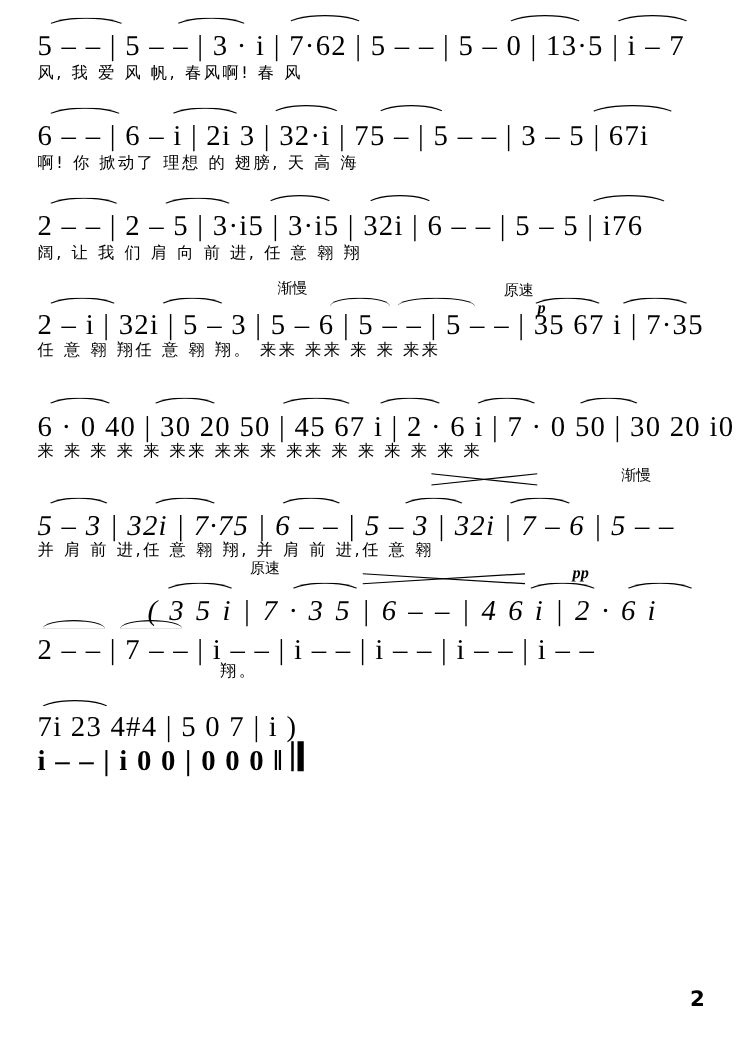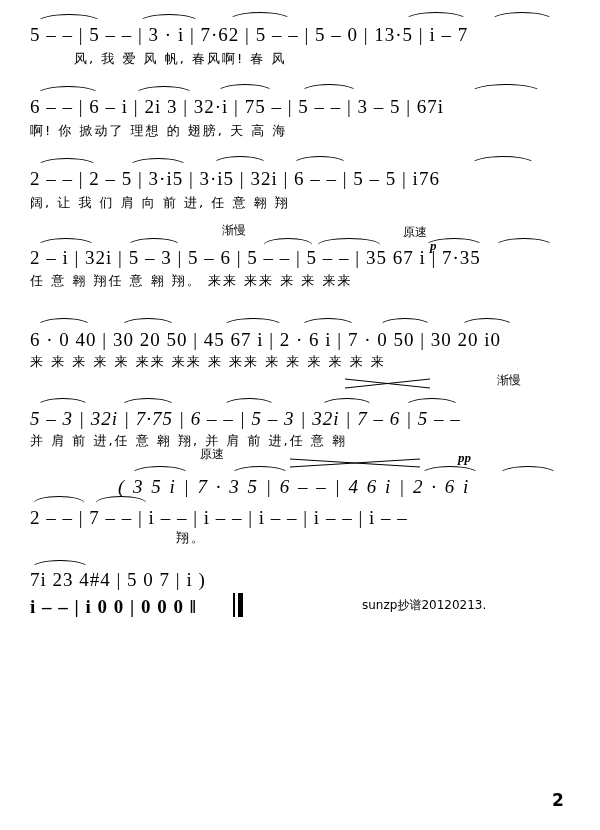--- a/index.html
+++ b/index.html
@@ -24,21 +24,21 @@
   .system {
     position: absolute;
     left: 0;
     width: 600px;
   }
   .notes-row {
     position: absolute;
     left: 30px;
     white-space: nowrap;
     font-family: "Liberation Serif", serif;
-    font-size: 19px;
+    font-size: 23px;
     letter-spacing: 0px;
     line-height: 1;
     text-align: center;
   }
   .lyrics-row {
     position: absolute;
     left: 30px;
     white-space: nowrap;
     font-family: "DejaVu Sans", sans-serif;
     font-size: 13px;
@@ -106,21 +106,21 @@
 
 <div id="sheet">
 
   <div class="system">
     <div class="slur" style="left:36px; top:14px; width:64px;"></div>
     <div class="slur" style="left:138px; top:14px; width:60px;"></div>
     <div class="slur" style="left:228px; top:12px; width:62px;"></div>
     <div class="slur" style="left:404px; top:12px; width:62px;"></div>
     <div class="slur" style="left:490px; top:12px; width:62px;"></div>
     <div class="notes-row" style="top:25px; letter-spacing:1px;">5 – – | 5 – – | 3 · i | 7·62 | 5 – – | 5 – 0 | 13·5 | i – 7</div>
-    <div class="lyrics-row" style="top:52px; letter-spacing:2px;margin-left:44px;">风,            我 爱 风  帆,              春风啊! 春 风</div>
+    <div class="lyrics-row" style="top:52px; letter-spacing:2px;">风,            我 爱 风  帆,              春风啊! 春 风</div>
   </div>
 
   <div class="system">
     <div class="slur" style="left:36px; top:86px; width:62px;"></div>
     <div class="slur" style="left:134px; top:86px; width:58px;"></div>
     <div class="slur" style="left:216px; top:84px; width:56px;"></div>
     <div class="slur" style="left:300px; top:84px; width:56px;"></div>
     <div class="slur" style="left:470px; top:84px; width:70px;"></div>
     <div class="notes-row" style="top:97px; letter-spacing:1px;">6 – – | 6 – i | 2i 3 | 32·i | 75 – | 5 – – | 3 – 5 | 67i</div>
     <div class="lyrics-row" style="top:124px; letter-spacing:2px;">啊!        你 掀动了 理想 的 翅膀,              天  高  海</div>
@@ -205,16 +205,15 @@
     <div class="slur" style="left:30px; top:560px; width:58px;"></div>
     <div class="notes-row" style="top:570px; letter-spacing:1px;">7i 23 4#4 | 5 0 7 | i )</div>
   </div>
 
   <div class="system">
     <div class="notes-row" style="top:597px; letter-spacing:1px;font-weight:bold;">i – – | i 0 0 | 0 0 0 ‖</div>
     <div class="thinbar" style="left:233px; top:593px; height:24px;"></div>
     <div class="finalbar" style="left:238px; top:593px; height:24px;"></div>
   </div>
 
-  <div class="credit" style="left:362px; top:597px;">sunzp抄谱20120213.</div>
   <div class="pageno" style="left:552px; top:790px;">2</div>
 
 </div>
 
 </body></html>

